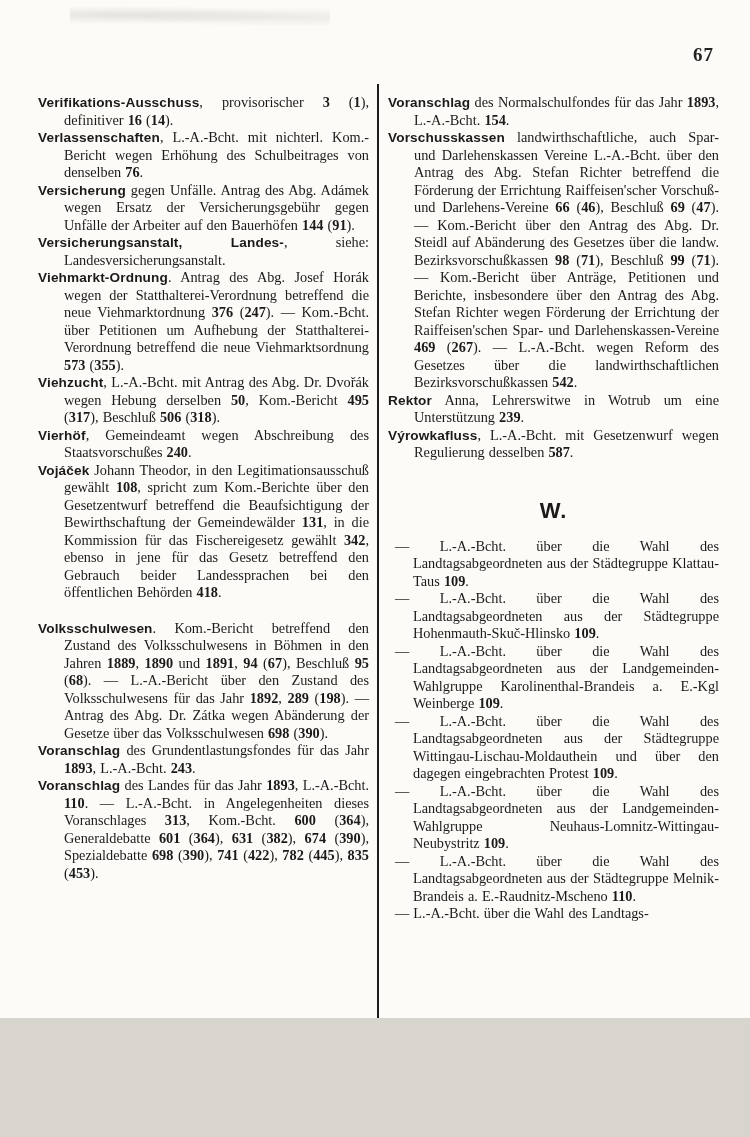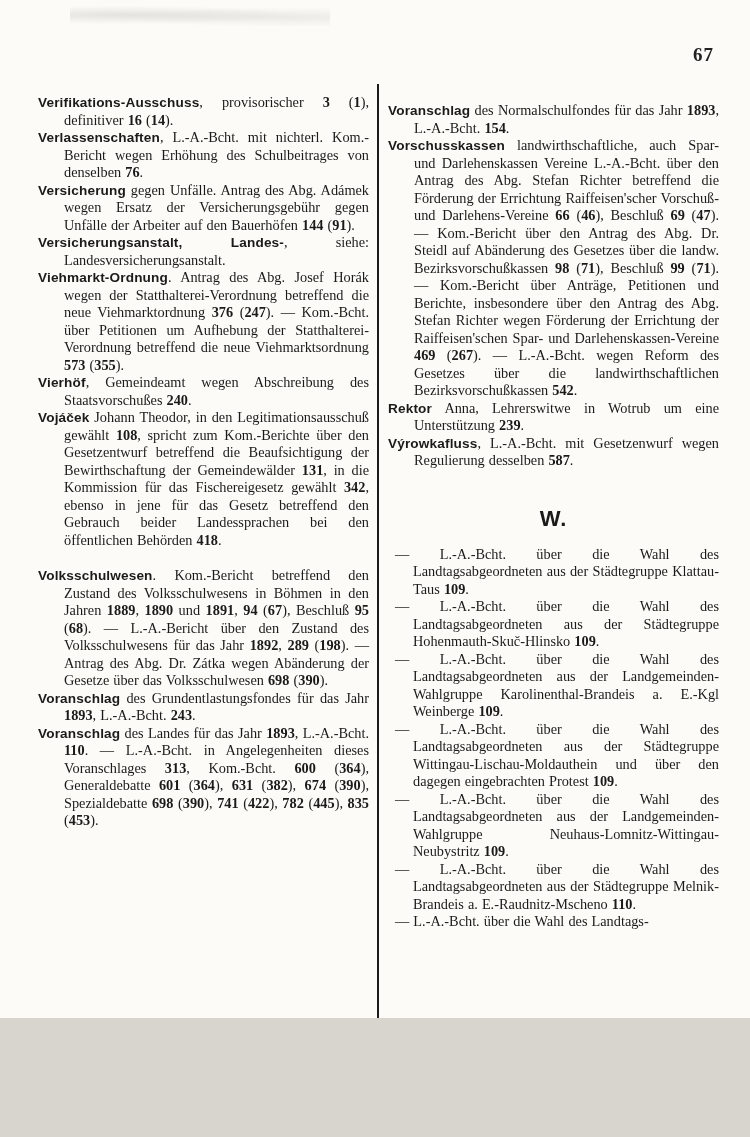--- a/index.html
+++ b/index.html
@@ -25,21 +25,21 @@
   .divider{
     position:absolute;left:377px;top:84px;width:2px;height:988px;
     background:#1c1b19;
   }
   .col{
     position:absolute;top:94px;width:331px;
     text-align:justify;
     hyphens:auto;-webkit-hyphens:auto;
   }
   .col-left{left:38px;}
-  .col-right{left:388px;margin-top:8px;}
+  .col-right{left:388px;}
   p.entry{
     margin:0;
     font-size:14.3px;line-height:17.5px;
     padding-left:26px;text-indent:-26px;
     word-spacing:.5px;
   }
   p.entry.gap{margin-top:18px;}
   p.entry.dash{padding-left:25px;text-indent:-18px;}
   .head{
     font-family:"Liberation Sans", sans-serif;
@@ -69,20 +69,21 @@
       <p class="entry"><b class="head">Verifikations-Ausschuss</b><span>, provisorischer <span class="num">3</span> (<span class="num">1</span>), definitiver <span class="num">16</span> (<span class="num">14</span>).</span></p>
 
       <p class="entry"><b class="head">Verlassenschaften</b><span>, L.-A.-Bcht. mit nichterl. Kom.-Bericht wegen Erhöhung des Schulbeitrages von denselben <span class="num">76</span>.</span></p>
 
       <p class="entry"><b class="head">Versicherung</b><span> gegen Unfälle. Antrag des Abg. Adámek wegen Ersatz der Versicherungsgebühr gegen Unfälle der Arbeiter auf den Bauerhöfen <span class="num">144</span> (<span class="num">91</span>).</span></p>
 
       <p class="entry"><b class="head">Versicherungsanstalt, Landes-</b><span>, siehe: Landesversicherungsanstalt.</span></p>
 
       <p class="entry"><b class="head">Viehmarkt-Ordnung</b><span>. Antrag des Abg. Josef Horák wegen der Statthalterei-Verordnung betreffend die neue Viehmarktordnung <span class="num">376</span> (<span class="num">247</span>). — Kom.-Bcht. über Petitionen um Aufhebung der Statthalterei-Verordnung betreffend die neue Viehmarktsordnung <span class="num">573</span> (<span class="num">355</span>).</span></p>
 
+      <p class="entry"><b class="head">Viehzucht</b><span>, L.-A.-Bcht. mit Antrag des Abg. Dr. Dvořák wegen Hebung derselben <span class="num">50</span>, Kom.-Bericht <span class="num">495</span> (<span class="num">317</span>), Beschluß <span class="num">506</span> (<span class="num">318</span>).</span></p>
 
       <p class="entry"><b class="head">Vierhöf</b><span>, Gemeindeamt wegen Abschreibung des Staatsvorschußes <span class="num">240</span>.</span></p>
 
 
 
       <p class="entry"><b class="head">Vojáček</b><span> Johann Theodor, in den Legitimationsausschuß gewählt <span class="num">108</span>, spricht zum Kom.-Berichte über den Gesetzentwurf betreffend die Beaufsichtigung der Bewirthschaftung der Gemeindewälder <span class="num">131</span>, in die Kommission für das Fischereigesetz gewählt <span class="num">342</span>, ebenso in jene für das Gesetz betreffend den Gebrauch beider Landessprachen bei den öffentlichen Behörden <span class="num">418</span>.</span></p>
 
       <p class="entry gap"><b class="head">Volksschulwesen</b><span>. Kom.-Bericht betreffend den Zustand des Volksschulwesens in Böhmen in den Jahren <span class="num">1889</span>, <span class="num">1890</span> und <span class="num">1891</span>, <span class="num">94</span> (<span class="num">67</span>), Beschluß <span class="num">95</span> (<span class="num">68</span>). — L.-A.-Bericht über den Zustand des Volksschulwesens für das Jahr <span class="num">1892</span>, <span class="num">289</span> (<span class="num">198</span>). — Antrag des Abg. Dr. Zátka wegen Abänderung der Gesetze über das Volksschulwesen <span class="num">698</span> (<span class="num">390</span>).</span></p>
 
       <p class="entry"><b class="head">Voranschlag</b><span> des Grundentlastungsfondes für das Jahr <span class="num">1893</span>, L.-A.-Bcht. <span class="num">243</span>.</span></p>

